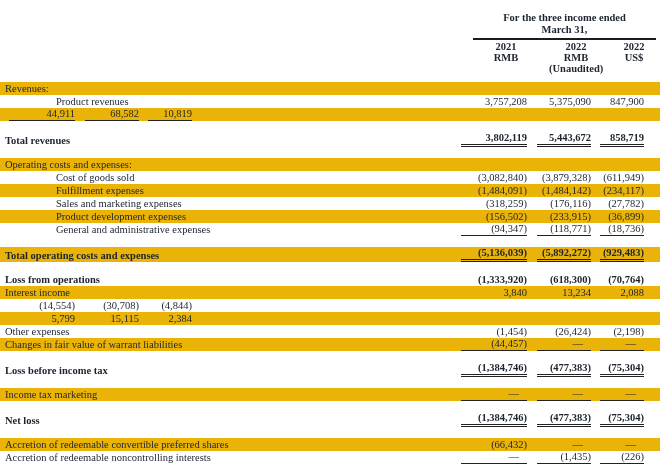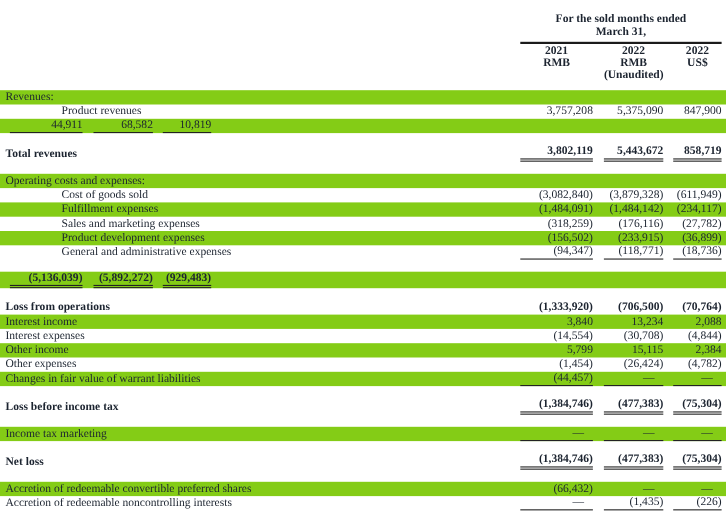--- a/index.html
+++ b/index.html
@@ -15,41 +15,41 @@
   .period-line { line-height:12px; font-size:10.5px; }
   .head-rule { border-top:2px solid #1b1b1b; margin-top:2px; margin-bottom:1px; }
   .colheads { display:flex; }
   .colhead { line-height:11px; font-size:10.5px; }
   .ch1 { width:66px; }
   .ch2 { width:54px; margin-left:10px; }
   .ch3 { width:44px; margin-left:9px; }
   
   .rows-area { width:660px; }
   .row { display:flex; align-items:flex-end; min-height:13px; line-height:12px; }
-  .row.hl { background:#84cc16; }
+  .row.hl { background:#eab308; }
   .row.bold { font-weight:bold; }
   .row.gap { margin-top:11px; }
   .label { flex:1 1 auto; padding-left:5px; white-space:nowrap; overflow:hidden; }
   .label.ind { padding-left:56px; }
   .val { width:66px; margin-left:9px; text-align:right; white-space:nowrap; }
   .val.v2 { width:54px; margin-left:10px; }
   .val.v3 { width:44px; margin-left:9px; }
-  .val:last-child { margin-right:4px; }
+  .val:last-child { margin-right:16px; }
   .row.u1 .val { border-bottom:1px solid #222; }
   .row.u2 .val { border-bottom:3px double #222; }
   .val.dash { padding-right:8px; }
 </style>
 </head>
 <body>
 
 <div class="page">
 
   <div class="head-area">
     <div class="span-block">
-      <div class="period-line">For the sold months ended</div>
+      <div class="period-line">For the three income ended</div>
       <div class="period-line">March 31,</div>
       <div class="head-rule"></div>
       <div class="colheads">
         <div class="colhead ch1">
           <div>2021</div>
           <div>RMB</div>
           <div></div>
         </div>
         <div class="colhead ch2">
           <div>2022</div>
@@ -129,58 +129,57 @@
     </div>
 
     <div class="row u1">
       <div class="label ind">General and administrative expenses</div>
       <div class="val v1"><span class="num">(94,347)</span></div>
       <div class="val v2"><span class="num">(118,771)</span></div>
       <div class="val v3"><span class="num">(18,736)</span></div>
     </div>
 
     <div class="row hl bold gap u2">
+      <div class="label">Total operating costs and expenses</div>
       <div class="val v1"><span class="num">(5,136,039)</span></div>
       <div class="val v2"><span class="num">(5,892,272)</span></div>
       <div class="val v3"><span class="num">(929,483)</span></div>
     </div>
 
     <div class="row bold gap">
       <div class="label">Loss from operations</div>
       <div class="val v1"><span class="num">(1,333,920)</span></div>
-      <div class="val v2"><span class="num">(706,500)</span></div>
+      <div class="val v2"><span class="num">(618,300)</span></div>
       <div class="val v3"><span class="num">(70,764)</span></div>
     </div>
 
     <div class="row hl">
       <div class="label">Interest income</div>
       <div class="val v1"><span class="num">3,840</span></div>
       <div class="val v2"><span class="num">13,234</span></div>
       <div class="val v3"><span class="num">2,088</span></div>
     </div>
 
     <div class="row">
-      <div class="label">Interest expenses</div>
       <div class="val v1"><span class="num">(14,554)</span></div>
       <div class="val v2"><span class="num">(30,708)</span></div>
       <div class="val v3"><span class="num">(4,844)</span></div>
     </div>
 
     <div class="row hl">
-      <div class="label">Other income</div>
       <div class="val v1"><span class="num">5,799</span></div>
       <div class="val v2"><span class="num">15,115</span></div>
       <div class="val v3"><span class="num">2,384</span></div>
     </div>
 
     <div class="row">
       <div class="label">Other expenses</div>
       <div class="val v1"><span class="num">(1,454)</span></div>
       <div class="val v2"><span class="num">(26,424)</span></div>
-      <div class="val v3"><span class="num">(4,782)</span></div>
+      <div class="val v3"><span class="num">(2,198)</span></div>
     </div>
 
     <div class="row hl u1">
       <div class="label">Changes in fair value of warrant liabilities</div>
       <div class="val v1"><span class="num">(44,457)</span></div>
       <div class="val v2 dash"><span class="num">—</span></div>
       <div class="val v3 dash"><span class="num">—</span></div>
     </div>
 
     <div class="row bold gap u2">

